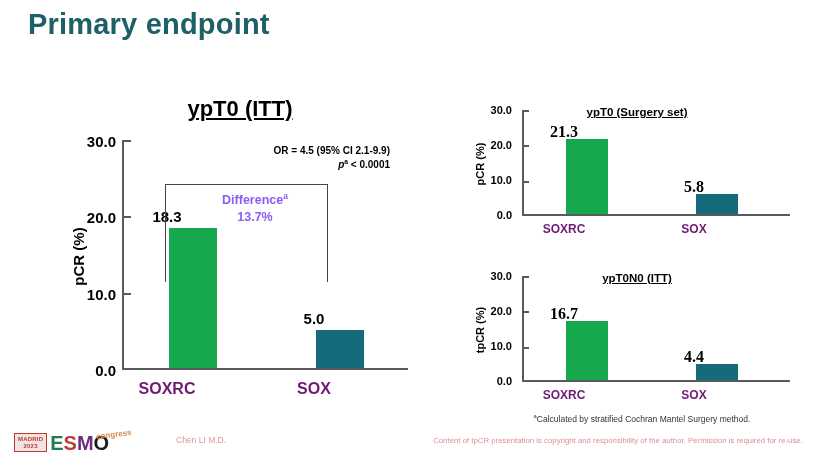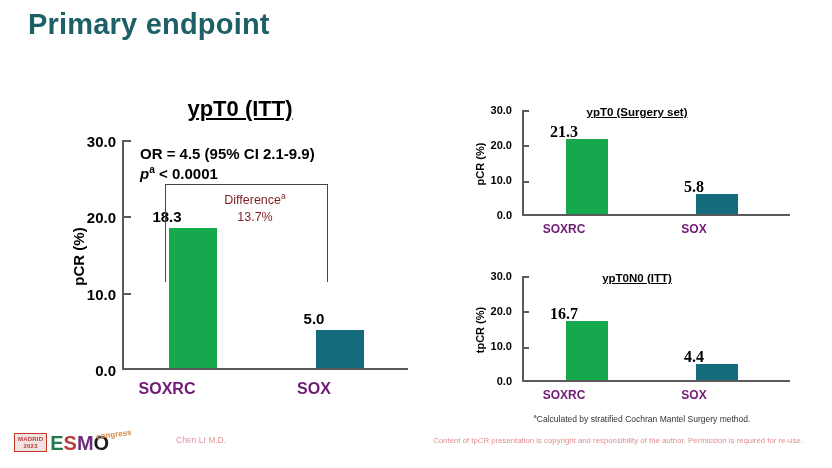--- a/index.html
+++ b/index.html
@@ -89,43 +89,43 @@
   #chart-main { left: 60px; top: 96px; width: 360px; height: 310px; }
   #chart-main .chart-title { top: 0; font-size: 22px; }
   #chart-main .plot { left: 62px; top: 44px; width: 286px; height: 230px; }
   #chart-main .ytick { font-size: 15px; width: 56px; }
   #chart-main .xtick { font-size: 16px; }
   #chart-main .bar-label { font-size: 15px; }
   #chart-main .ylabel { font-size: 15px; }
 
   .stat-box {
     position: absolute;
-    text-align: left;
-    font-weight: bold;
-    font-size: 15px;
+    text-align: right;
+    font-weight: bold;
+    font-size: 10px;
     color: #000;
     line-height: 1.35;
     white-space: nowrap;
   }
   .stat-box .ital { font-style: italic; }
   sup { font-size: 0.68em; vertical-align: super; line-height: 0; }
 
   
   .bracket {
     position: absolute;
     border-top: 1.6px solid #444;
     border-left: 1.6px solid #444;
     border-right: 1.6px solid #444;
   }
   .diff-note {
     position: absolute;
     text-align: center;
-    font-weight: normal;
+    font-weight: bold;
     font-size: 12.5px;
-    color: #7f1d1d;
+    color: #8b5cf6;
     line-height: 1.35;
     white-space: nowrap;
   }
 
   
   .chart-sm { width: 350px; height: 160px; }
   .chart-sm .chart-title { top: 18px; font-size: 11.5px; }
   .chart-sm .plot { left: 60px; top: 22px; width: 268px; height: 106px; }
   .chart-sm .ytick { font-size: 11px; width: 48px; }
   .chart-sm .xtick { font-size: 12px; }

